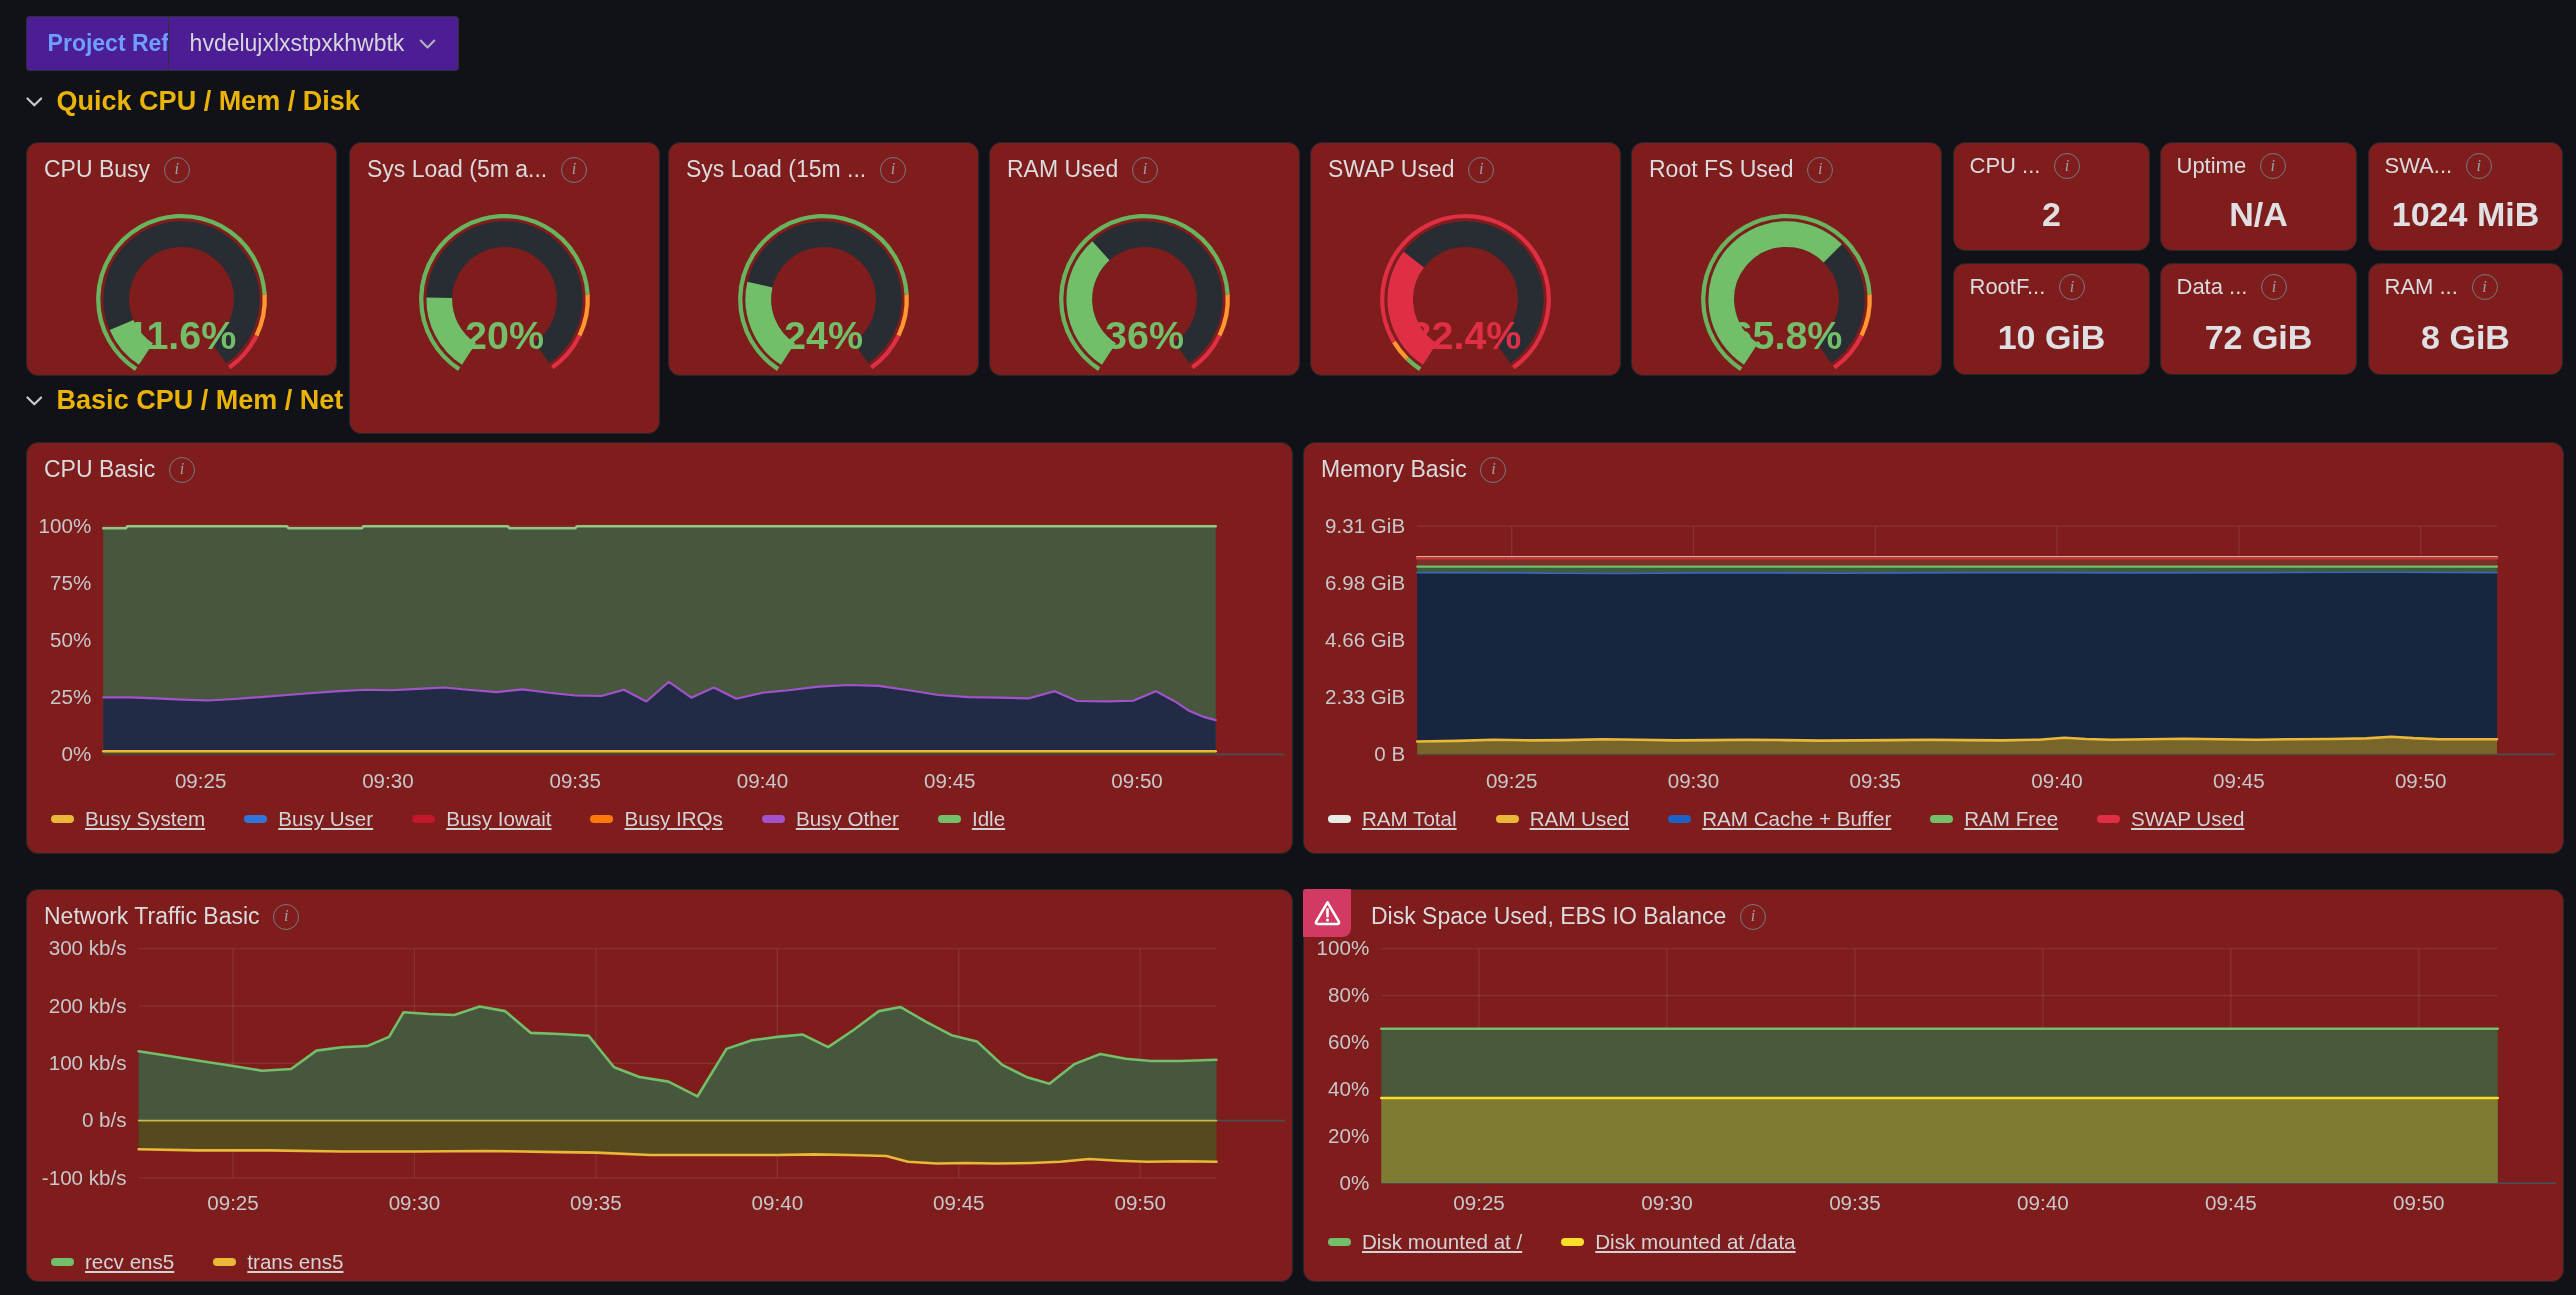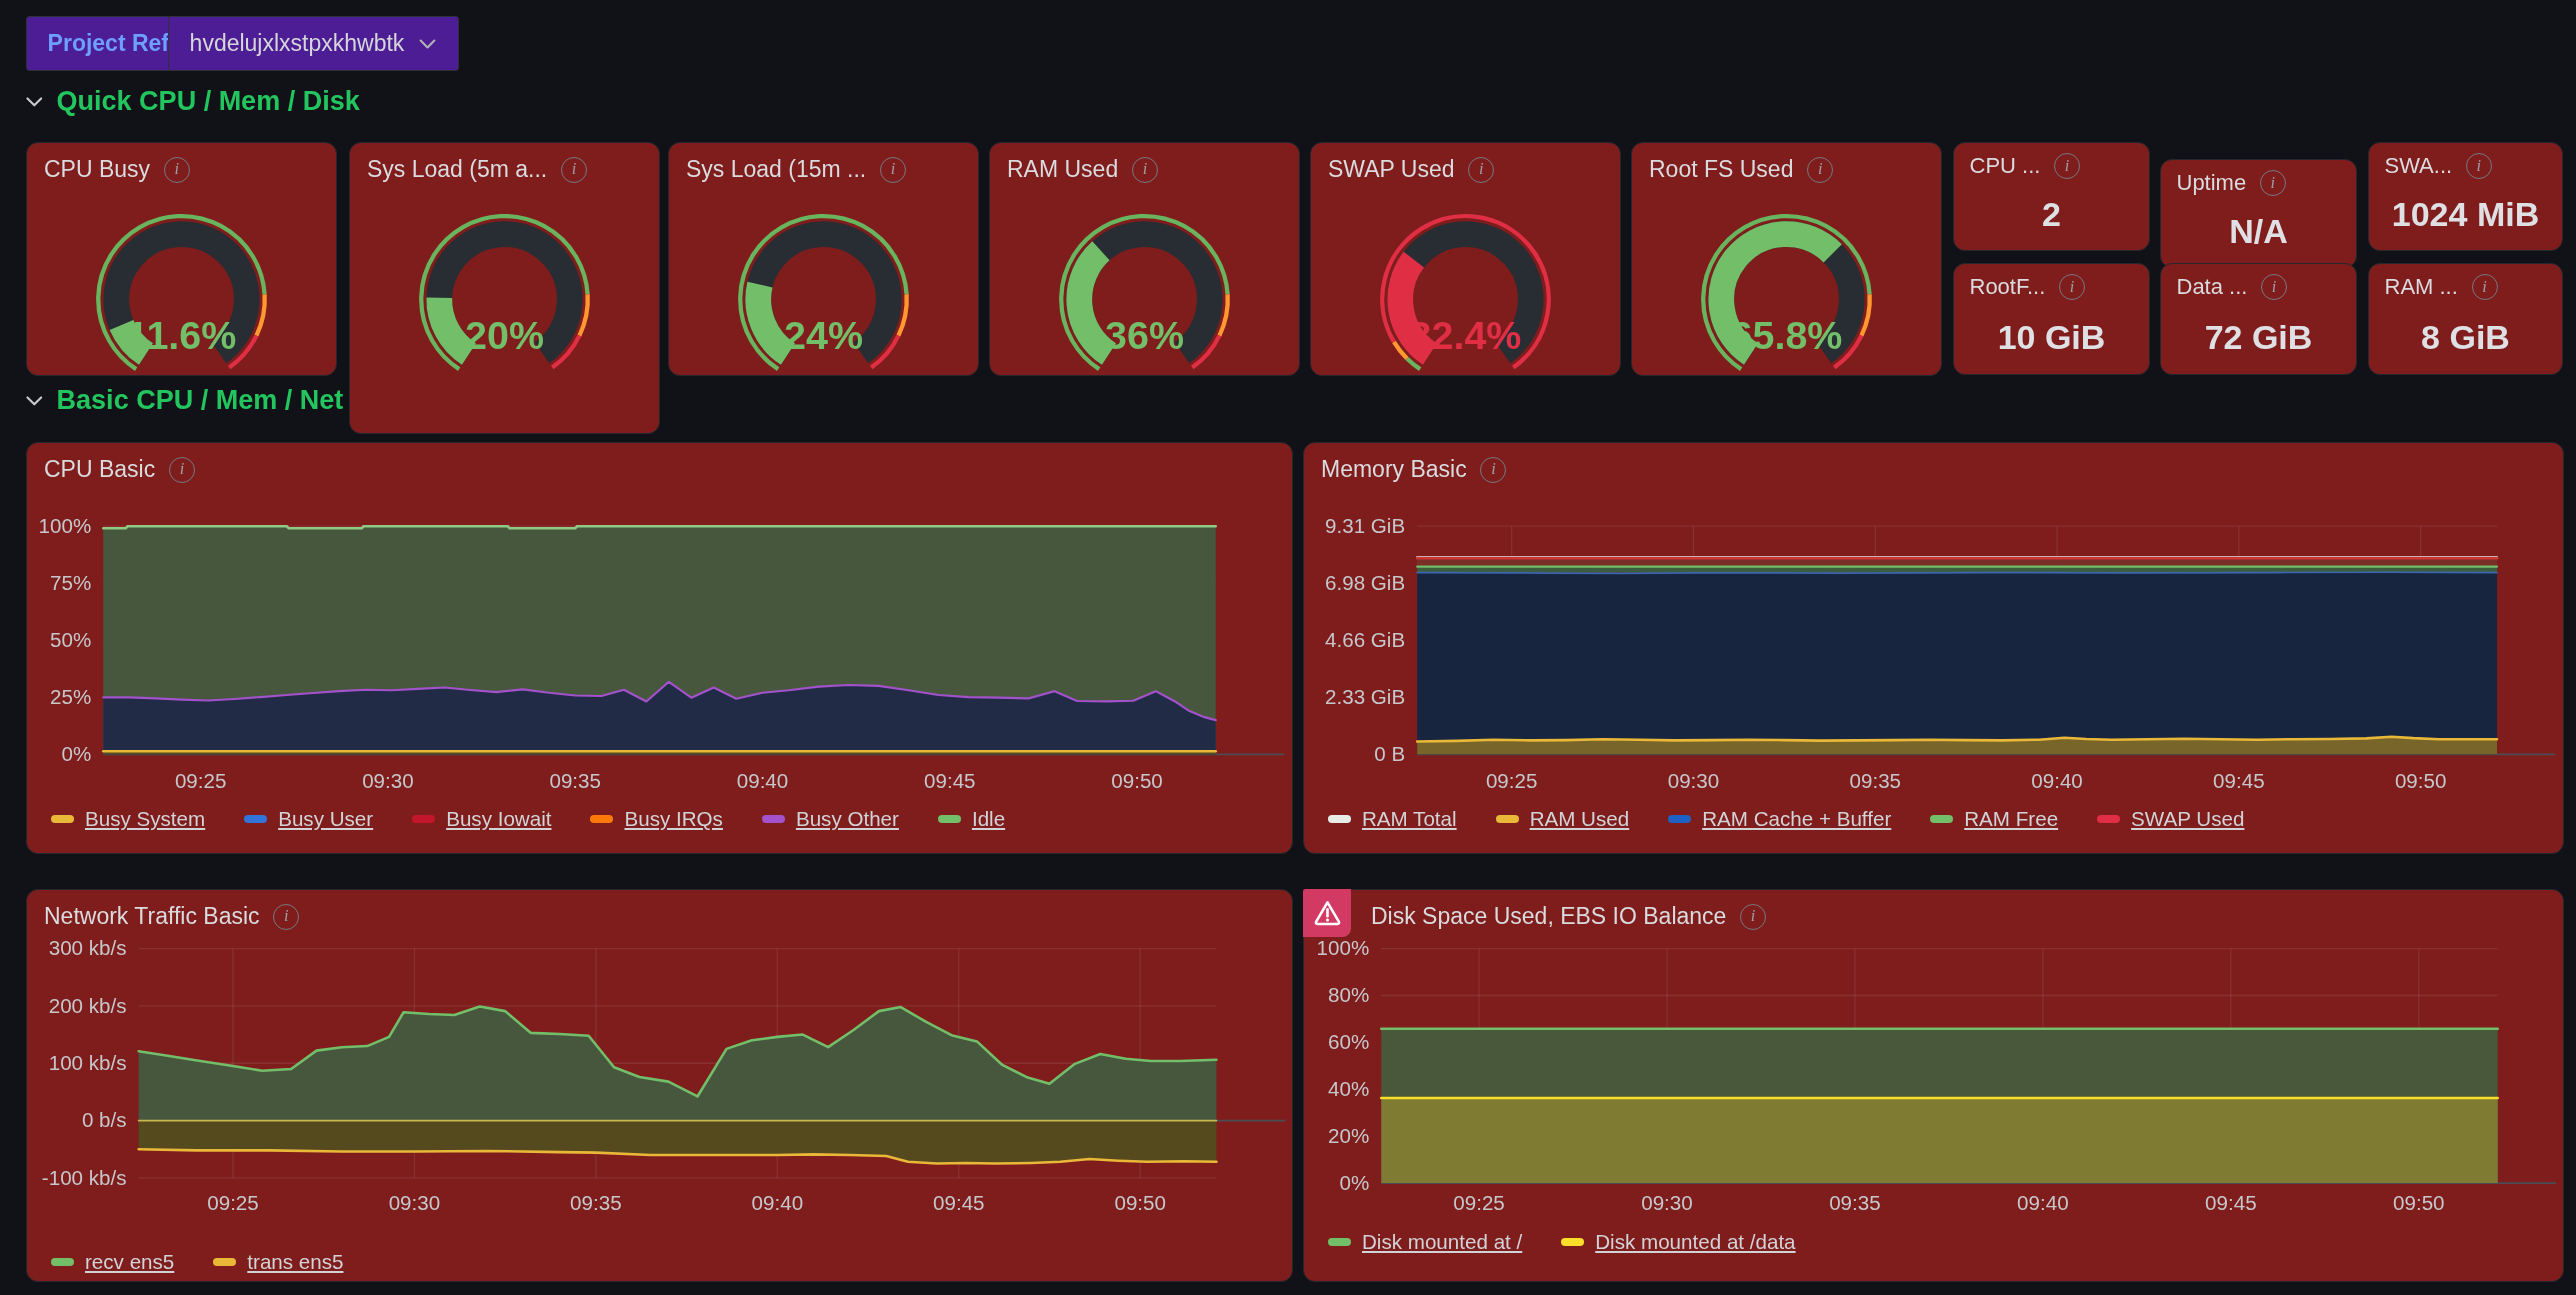--- a/index.html
+++ b/index.html
@@ -17,21 +17,21 @@
     padding:13px 0 0 17px;font-size:23px;font-weight:500;color:#dadbde;white-space:nowrap;
   }
   .info{
     width:24px;height:24px;border:1.7px solid #75797f;border-radius:50%;
     color:#9da0a5;font-size:16.3px;line-height:1;display:inline-flex;align-items:center;
     justify-content:center;font-style:italic;font-family:"Liberation Serif", serif;flex:none;
   }
   .info::before{content:"i"}
   .section{
     position:absolute;display:flex;align-items:center;gap:12px;
-    font-size:27px;font-weight:700;color:#22c55e;
+    font-size:27px;font-weight:700;color:#eab308;
   }
   .chev{flex:none}
   .btn{
     position:absolute;height:55px;border:0.9px solid #2e3238;border-radius:3.4px;
     background:#4c1d95;display:flex;align-items:center;gap:13.7px;
     padding:0 20.6px;font-size:23px;box-sizing:border-box;
   }
   .btn .lbl-blue{color:#6e9fff;font-weight:700}
   .btn .lbl-white{color:#d5d6d9;font-weight:500}
   .stat-value{
@@ -164,21 +164,21 @@
     </div>
   </div>
 <div id="stat-grid">
     <div class="panel" style="left: 1953px; top: 142px; width: 197px; height: 109px;">
       <div class="ptitle" style="font-size:22px;padding-top:10.3px;padding-left:15.5px">
       <span>CPU ...</span>
       <span class="info"></span>
       </div>
     <div class="stat-value">2</div>
     </div>
-    <div class="panel" style="left: 2160px; top: 142px; width: 197px; height: 109px; margin-top: 17px;">
+    <div class="panel" style="left: 2160px; top: 142px; width: 197px; height: 109px;">
       <div class="ptitle" style="font-size:22px;padding-top:10.3px;padding-left:15.5px">
       <span>Uptime</span>
       <span class="info"></span>
       </div>
     <div class="stat-value">N/A</div>
     </div>
     <div class="panel" style="left: 2368px; top: 142px; width: 195px; height: 109px;">
       <div class="ptitle" style="font-size:22px;padding-top:10.3px;padding-left:15.5px">
       <span>SWA...</span>
       <span class="info"></span>

